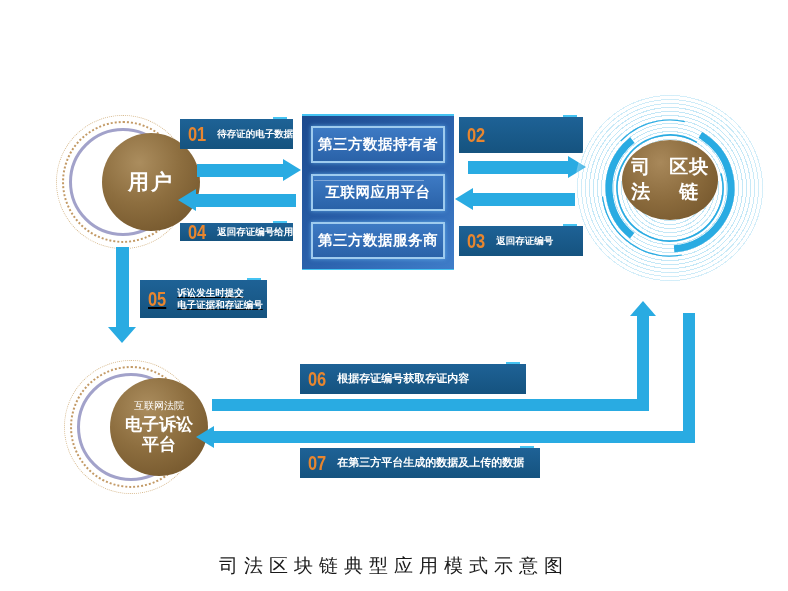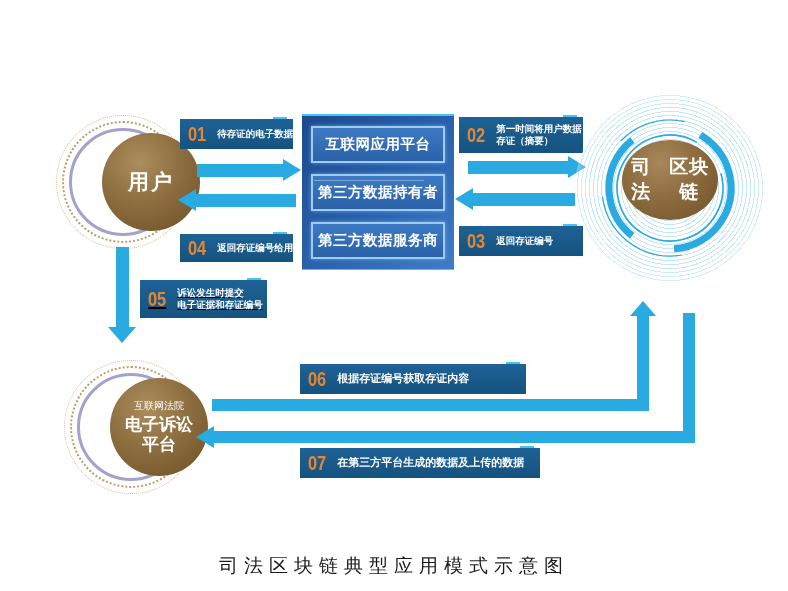--- a/index.html
+++ b/index.html
@@ -108,34 +108,33 @@
 
   <div class="step" style="left:180px;top:119px;width:113px;height:30px;">
     <span class="num">01</span>
     <span class="txt">待存证的电子数据</span>
   </div>
   <div class="shaft" style="left:197px;top:164px;width:86px;height:13px;"></div>
   <div class="head-right" style="left:283px;top:159px;"></div>
 
   <div class="head-left" style="left:178px;top:189px;"></div>
   <div class="shaft" style="left:196px;top:194px;width:100px;height:13px;"></div>
-  <div class="step" style="left:180px;top:234px;width:113px;height:28px;">
+  <div class="step" style="left:180px;top:223px;width:113px;height:18px;">
     <span class="num">04</span>
     <span class="txt">返回存证编号给用户</span>
   </div>
 
   <div class="platform-box">
+    <div class="platform-item">第三方数据持有者</div>
     <div class="platform-item">互联网应用平台</div>
-    <div class="platform-item">第三方数据持有者</div>
     <div class="platform-item">第三方数据服务商</div>
   </div>
 
   <div class="step" style="left:459px;top:117px;width:124px;height:36px;">
     <span class="num">02</span>
-    <span class="txt"><span>第一时间将用户数据</span><span class="l2">存证（摘要）</span></span>
   </div>
   <div class="shaft" style="left:468px;top:161px;width:100px;height:13px;"></div>
   <div class="head-right" style="left:568px;top:156px;"></div>
 
   <div class="head-left" style="left:455px;top:188px;"></div>
   <div class="shaft" style="left:473px;top:193px;width:102px;height:13px;"></div>
   <div class="step" style="left:459px;top:226px;width:124px;height:30px;">
     <span class="num">03</span>
     <span class="txt">返回存证编号</span>
   </div>

